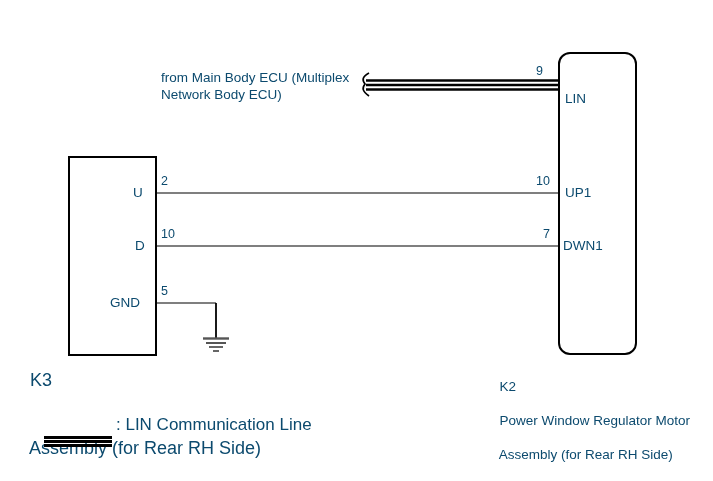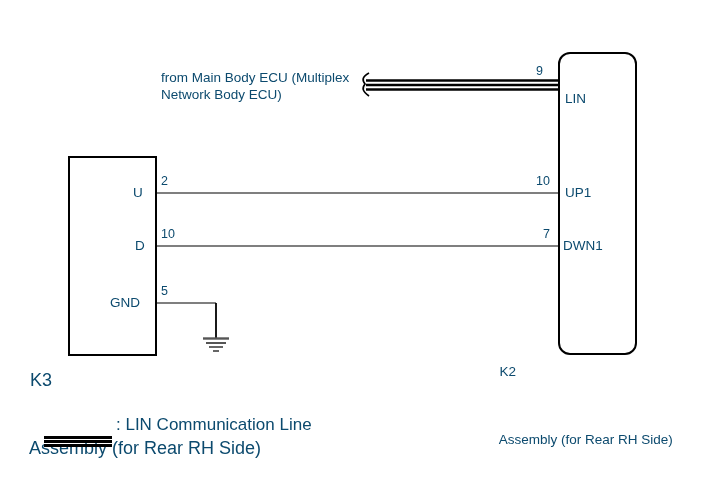--- a/index.html
+++ b/index.html
@@ -76,21 +76,21 @@
   .pin-num { font-size: 12.5px; }
   #pin-9  { left: 536px; top: 63px; }
   #pin-10r{ left: 536px; top: 173px; }
   #pin-7  { left: 543px; top: 226px; }
   #pin-2  { left: 161px; top: 173px; }
   #pin-10l{ left: 161px; top: 226px; }
   #pin-5  { left: 161px; top: 283px; }
 
   
   #k3-caption { left: 20px;   top: 355px; font-size: 18px; }
-  #k2-caption { left: 492px; top: 346px; font-size: 13.5px; }
+  #k2-caption { left: 492px; top: 361px; font-size: 13.5px; }
 
   
   #legend-text { left: 116px; top: 416px; font-size: 17px; }
   #legend-swatch {
     position: absolute;
     left: 44px;
     top: 436px;
     width: 68px;
     height: 11px;
   }
@@ -153,21 +153,21 @@
 <div class="txt pin-num" id="pin-5">5</div>
 
 <div class="txt" id="k3-caption">
   <span>K3</span><br>
   <br>
   <span>Assembly (for Rear RH Side)</span>
 </div>
 
 <div class="txt" id="k2-caption">
   <span>K2</span><br>
-  <br>
+  <span>Power Window Regulator Motor</span><br>
   <span>Assembly (for Rear RH Side)</span>
 </div>
 
 <div id="legend-swatch">
   <div class="swatch-bar" style="top:0px;"></div>
   <div class="swatch-bar" style="top:4.2px;"></div>
   <div class="swatch-bar" style="top:8.4px;"></div>
 </div>
 <div class="txt" id="legend-text">: LIN Communication Line</div>
 

